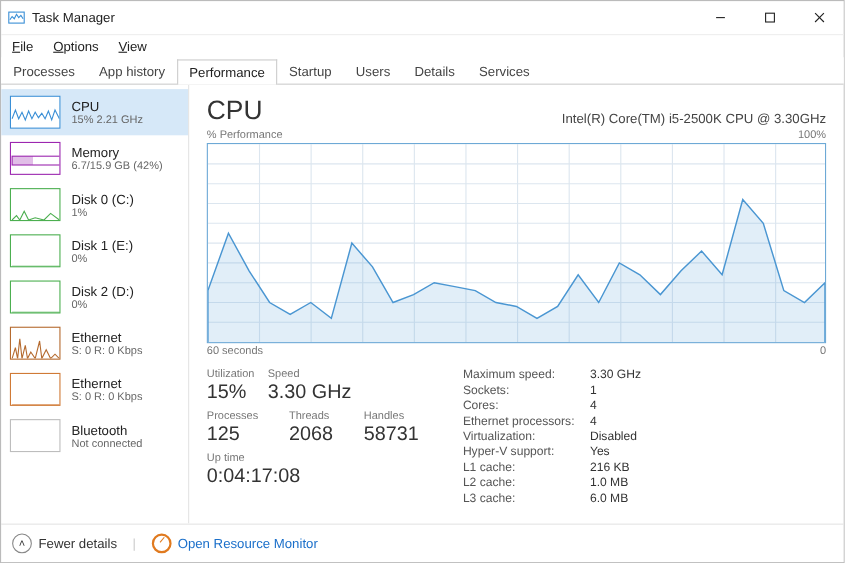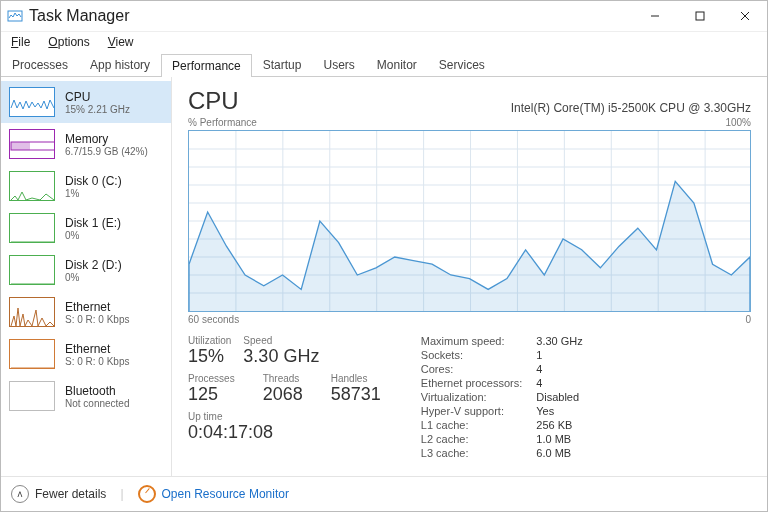--- a/index.html
+++ b/index.html
@@ -1,19 +1,19 @@
 <!DOCTYPE html>
 <html><head>
 <meta charset="utf-8">
 <style>
 html,body{margin:0;padding:0;font-family:"Segoe UI",Arial,sans-serif;font-size:12px;color:#222;background:#fff;height:100%;overflow:hidden}
 .window{width:768px;height:512px;border:1px solid #bbb;box-sizing:border-box;display:flex;flex-direction:column;background:#fff}
 .titlebar{height:30px;display:flex;align-items:center;padding-left:6px;border-bottom:1px solid #eee}
 .titlebar .tb-icon{width:16px;height:16px;margin-right:6px;display:flex;align-items:center;justify-content:center}
-.titlebar .tb-title{flex:1;font-size:16px}
+.titlebar .tb-title{flex:1;font-size:12px}
 .win-btns{display:flex;height:100%}
 .win-btn{width:45px;display:flex;align-items:center;justify-content:center;font-size:12px;color:#333}
 .menubar{height:20px;display:flex;align-items:center;gap:14px;padding:0 8px;font-size:12px;color:#222}
 .menubar span{padding:1px 2px}
 .tabbar{height:24px;display:flex;align-items:flex-end;border-bottom:1px solid #ccc;background:#fff;font-size:12px}
 .tab{padding:4px 10px;border:1px solid transparent;border-bottom:none;color:#222;position:relative}
 .tab.active{border-color:#ccc;background:#fff;border-top:1px solid #ccc;border-left:1px solid #ccc;border-right:1px solid #ccc;top:1px}
 .tab:not(.active){color:#444}
 .body{flex:1;display:flex;overflow:hidden}
 .sidebar{width:170px;border-right:1px solid #e4e4e4;overflow:auto;padding-top:4px}
@@ -81,21 +81,21 @@
       <span><u>O</u>ptions</span>
       <span><u>V</u>iew</span>
     </div>
 
 <div class="tabbar" id="tabbar">
       <div class="tab">Processes</div>
       <div class="tab">App history</div>
       <div class="tab active">Performance</div>
       <div class="tab">Startup</div>
       <div class="tab">Users</div>
-      <div class="tab">Monitor</div>
+      <div class="tab">Details</div>
       <div class="tab">Services</div>
     </div>
 
 <div class="body">
   <div class="sidebar" id="sidebar">
         <div class="sb-item active">
           <div class="sb-thumb" style="border-color: rgb(58, 143, 214);">
             <svg width="46" height="30" viewBox="0 0 46 30">
               <polyline fill="none" stroke="#3a8fd6" stroke-width="1" points="1,20 4,12 7,20 10,14 13,21 16,13 19,20 22,14 25,19 28,15 31,20 34,13 37,21 40,12 44,20"></polyline>
             </svg>
@@ -262,21 +262,21 @@
             <div class="v">1</div>
             <div class="k">Cores:</div>
             <div class="v">4</div>
             <div class="k">Ethernet processors:</div>
             <div class="v">4</div>
             <div class="k">Virtualization:</div>
             <div class="v">Disabled</div>
             <div class="k">Hyper-V support:</div>
             <div class="v">Yes</div>
             <div class="k">L1 cache:</div>
-            <div class="v">256 KB</div>
+            <div class="v">216 KB</div>
             <div class="k">L2 cache:</div>
             <div class="v">1.0 MB</div>
             <div class="k">L3 cache:</div>
             <div class="v">6.0 MB</div>
           </div>
     </div>
   </div>
 </div>
 
 <div class="footer">

